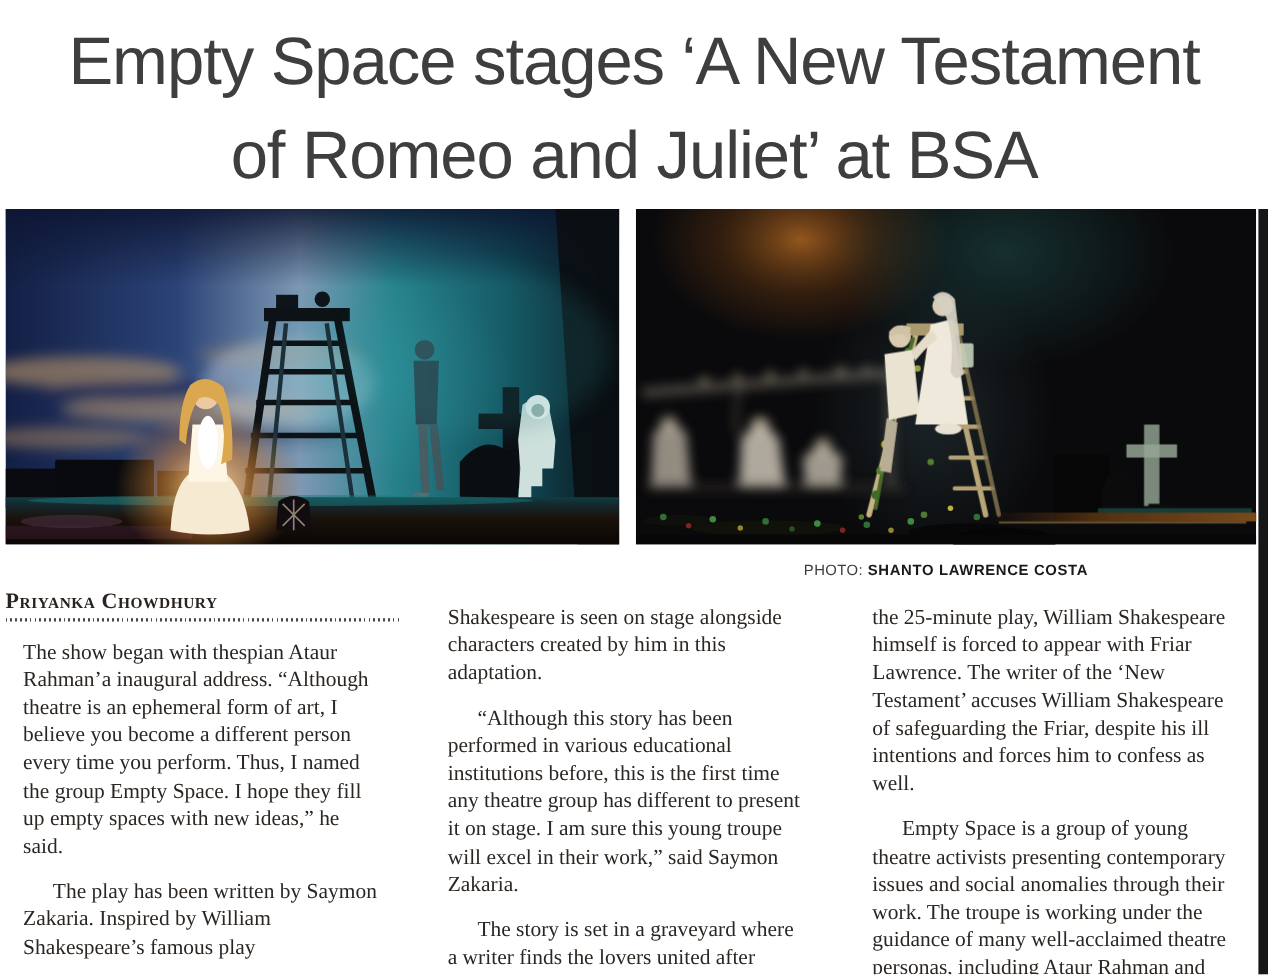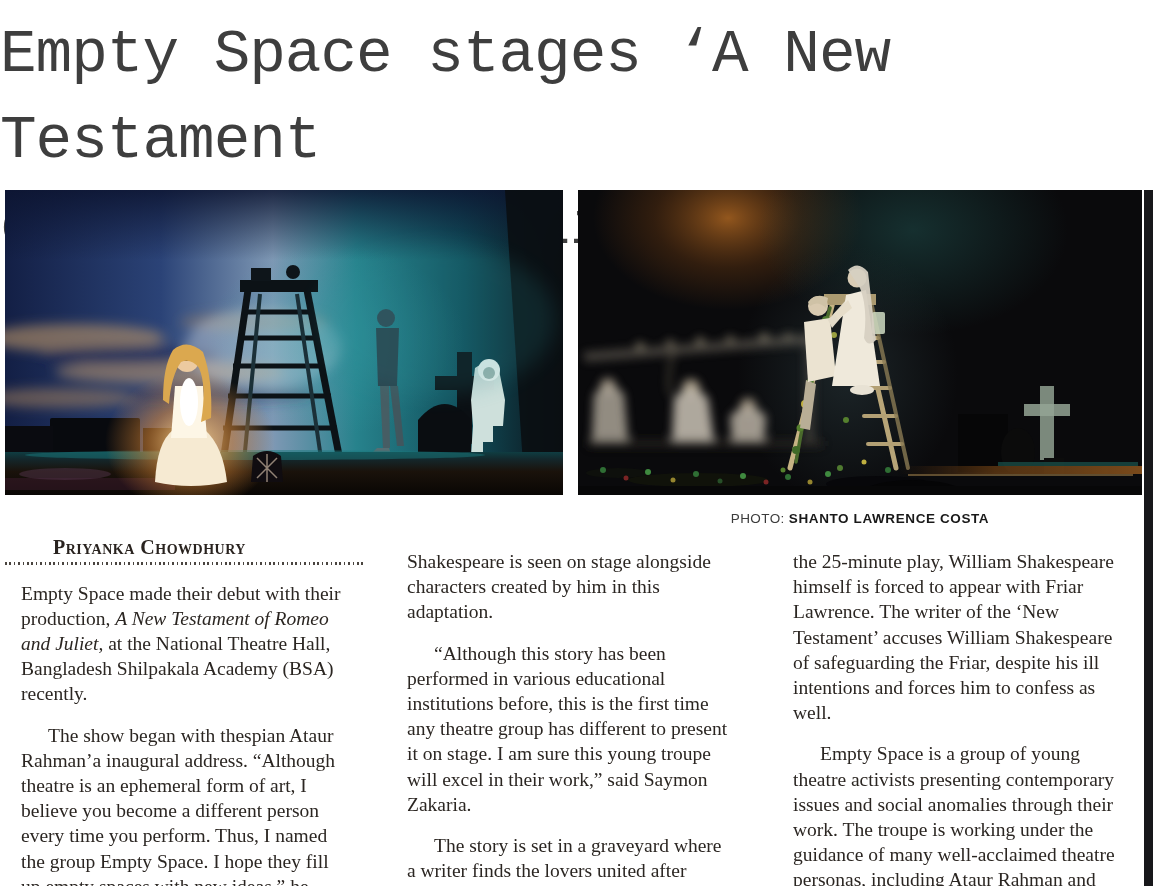--- a/index.html
+++ b/index.html
@@ -1,42 +1,42 @@
 <!DOCTYPE html>
 <html><head>
 <meta charset="utf-8">
 <style>
   html,body{margin:0;padding:0;}
   body{
     width:1153px;height:886px;background:#ffffff;overflow:hidden;position:relative;
     font-family:"Liberation Serif", serif;
   }
   .headline{
-    margin:0;padding-top:12px;width:1153px;text-align:left;
-    font-family:Liberation Mono, monospace;font-weight:300;
+    margin:0;padding-top:12px;width:1153px;text-align:center;
+    font-family:Liberation Sans, sans-serif;font-weight:300;
     font-size:61px;line-height:86px;letter-spacing:-1px;color:#3e3e3e;
   }
   .photo-row{position:absolute;top:190px;left:5px;height:305px;}
   .photo{position:absolute;top:0;display:block;}
   .photo-left{left:0;}
   .photo-right{left:573px;}
   .credit{
     position:absolute;top:511px;left:578px;width:564px;text-align:center;
     font-family:"Liberation Sans", sans-serif;font-size:13.5px;color:#3c3c3c;
     letter-spacing:.4px;white-space:nowrap;
   }
   .credit b{color:#191919;font-weight:bold;letter-spacing:.6px;}
   .columns{
     position:absolute;top:533px;left:5px;width:1131px;height:353px;
     display:flex;gap:27px;overflow:hidden;
   }
   .col{flex:1 1 0;font-size:19.5px;line-height:25.2px;color:#2b2622;overflow:hidden;}
   .byline{
     font-variant:small-caps;font-weight:bold;font-size:20px;
-    letter-spacing:.5px;color:#29231f;line-height:24px;padding-top:2px;margin-left:48px;
+    letter-spacing:.5px;color:#29231f;line-height:24px;padding-top:2px;
   }
   .dotted-rule{
     height:2.6px;margin:3px 0 8px 0;
     background-image:repeating-linear-gradient(to right,#4a4540 0 1.6px,transparent 1.6px 4.4px);
   }
   .col p{margin:16px;}
   .col p + p{text-indent:27px;}
   .col em{font-style:italic;}
   .right-strip{
     position:absolute;top:190px;left:1144px;width:9px;height:696px;background:#17171a;
@@ -282,21 +282,20 @@
     <rect y="296" width="564" height="9" fill="#070708"></rect>
   </svg>
 </div>
 
 <div class="credit"><span>PHOTO:</span>&nbsp;<b>SHANTO LAWRENCE COSTA</b></div>
 
 <div class="columns">
   <div class="col">
     <div class="byline">Priyanka Chowdhury</div>
     <div class="dotted-rule"></div>
-    <p><span>Empty Space made their debut with their production, </span><em>A New Testament of Romeo and Juliet,</em><span> at the National Theatre Hall, Bangladesh Shilpakala Academy (BSA) recently.</span></p>
     <p><span>The show began with thespian Ataur Rahman’a inaugural address. “Although theatre is an ephemeral form of art, I believe you become a different person every time you perform. Thus, I named the group Empty Space. I hope they fill up empty spaces with new ideas,” he said.</span></p>
     <p><span>The play has been written by Saymon Zakaria. Inspired by William Shakespeare’s famous play </span></p>
   </div>
   <div class="col">
     <p><span>Shakespeare is seen on stage alongside characters created by him in this adaptation.</span></p>
     <p><span>“Although this story has been performed in various educational institutions before, this is the first time any theatre group has different to present it on stage. I am sure this young troupe will excel in their work,” said Saymon Zakaria.</span></p>
     <p><span>The story is set in a graveyard where a writer finds the lovers united after death. He immediately accuses Romeo for being in love with another woman and asks him to confess. In turn, Juliet blames Romeo for the final tragedy.</span></p>
     <p></p>
   </div>
   <div class="col">

